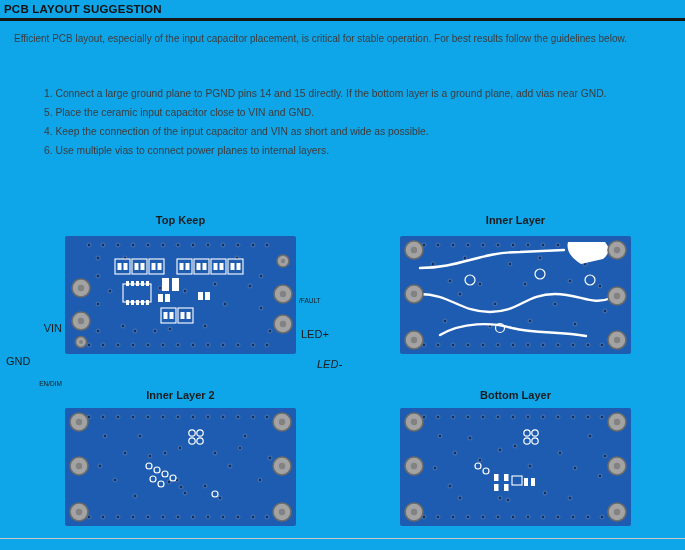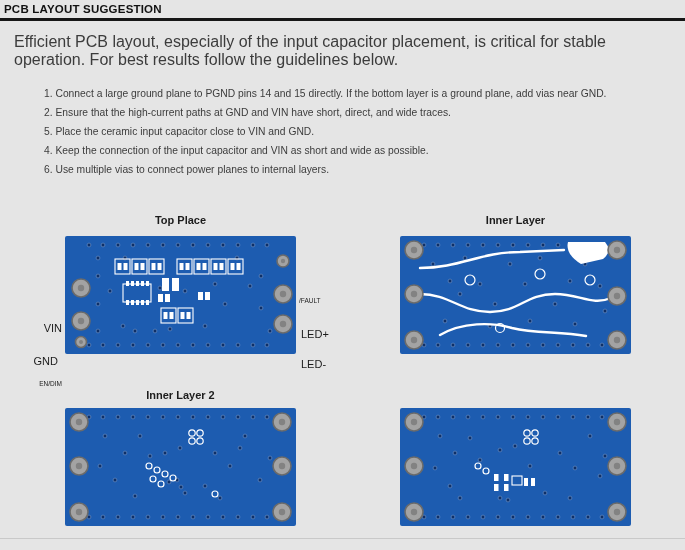--- a/index.html
+++ b/index.html
@@ -1,23 +1,23 @@
 <!DOCTYPE html>
 <html style="--board: #1d5cb0; --pad: #a3a3a3; --via: #0e3068;"><head>
 <meta charset="utf-8">
 <style>
   html,body{margin:0;padding:0;background:#fff;}
-  .page{position:relative;width:685px;height:550px;background:#e5e5e5;overflow:hidden;
+  .page{position:relative;width:685px;height:550px;background:#0ea5e9;overflow:hidden;
         font-family:"Liberation Sans",sans-serif;color:#222;}
   
   .hdr-title{position:absolute;left:4px;top:3px;font-size:11.5px;font-weight:bold;
              letter-spacing:.2px;color:#111;}
   .hdr-rule{position:absolute;left:0;top:18px;width:685px;height:3px;background:#161616;}
   
-  .intro{position:absolute;left:14px;top:33px;width:662px;font-size:16px;color:#3c3c3c;margin:0;}
+  .intro{position:absolute;left:14px;top:33px;width:662px;font-size:10px;color:#3c3c3c;margin:0;}
   .guidelines{position:absolute;left:36px;top:76px;width:630px;margin:8px;padding:0;
               list-style:none;font-size:10.3px;color:#3c3c3c;}
   .guidelines li{height:19px;line-height:19px;white-space:nowrap;}
   
   .fig-title{position:absolute;width:231px;text-align:center;font-size:11px;font-weight:bold;color:#1c1c1c;}
   #t1{left:65px;top:214px}#t2{left:400px;top:214px}#t3{left:65px;top:389px}#t4{left:400px;top:389px}
   
   svg.pcb{position:absolute;width:231px;height:118px;display:block;}
   #b1{left:65px;top:236px}#b2{left:400px;top:236px}#b3{left:65px;top:408px}#b4{left:400px;top:408px}
   .board{fill:var(--board,#1d5cb0);}
@@ -25,48 +25,48 @@
   .hole{fill:#828282;}
   .via{fill:var(--via,#0e3068);stroke:#86a9d8;stroke-width:.5;}
   .trace{stroke:#fff;stroke-width:2.4;fill:none;stroke-linecap:round;}
   .ring{stroke:#fff;stroke-width:1.2;fill:none;}
   .fpw{fill:#ffffff;}
   .fpo{fill:none;stroke:#fff;stroke-width:1.1;}
   
   .pin-lbl{position:absolute;font-size:11px;color:#1c1c1c;margin-top:40px;}
   .pin-lbl.sm{font-size:6.5px;}
   #lbl-vin{left:16px;top:282px;width:46px;text-align:right;}
-  #lbl-gnd{left:12px;top:315px;width:46px;text-align:right;}
+  #lbl-gnd{left:6px;top:315px;width:46px;}
   #lbl-endim{left:20px;top:340px;width:42px;text-align:right;}
   #lbl-fault{left:299px;top:257px;}
   #lbl-ledp{left:301px;top:288px;text-align:center;}
-  #lbl-ledm{left:301px;top:318px;}
+  #lbl-ledm{left:317px;top:318px;font-style:italic;}
   .bottom-rule{position:absolute;left:0;top:538px;width:685px;border-top:1px solid #c9c9c9;}
 </style>
 </head>
 <body>
 
 <div class="page">
 
   <div class="hdr-title">PCB LAYOUT SUGGESTION</div>
   <div class="hdr-rule"></div>
 
   <p class="intro">Efficient PCB layout, especially of the input capacitor placement, is critical for stable operation. For best results follow the guidelines below.</p>
 
   <ol class="guidelines">
     <li>1. Connect a large ground plane to PGND pins 14 and 15 directly. If the bottom layer is a ground plane, add vias near GND.</li>
-    <li>2. Ensure that the high-current paths at GND and VIN have short, direct, and wide traces.</li>
     <li>5. Place the ceramic input capacitor close to VIN and GND.</li>
     <li>4. Keep the connection of the input capacitor and VIN as short and wide as possible.</li>
     <li>6. Use multiple vias to connect power planes to internal layers.</li>
   </ol>
 
-  <div class="fig-title" id="t1">Top Place</div>
+  <div class="fig-title" id="t1">Top Keep</div>
   <div class="fig-title" id="t2">Inner Layer</div>
   <div class="fig-title" id="t3">Inner Layer 2</div>
+  <div class="fig-title" id="t4">Bottom Layer</div>
 
   <svg class="pcb" id="b1" viewBox="0 0 231 118" aria-hidden="true">
     <defs>
       <g id="capsq">
         <rect width="15" height="15" class="fpo"></rect>
         <rect x="2.5" y="4" width="4" height="7" class="fpw"></rect>
         <rect x="8.5" y="4" width="4" height="7" class="fpw"></rect>
       </g>
     </defs>
     <rect class="board" x="0" y="0" width="231" height="118" rx="2"></rect>

